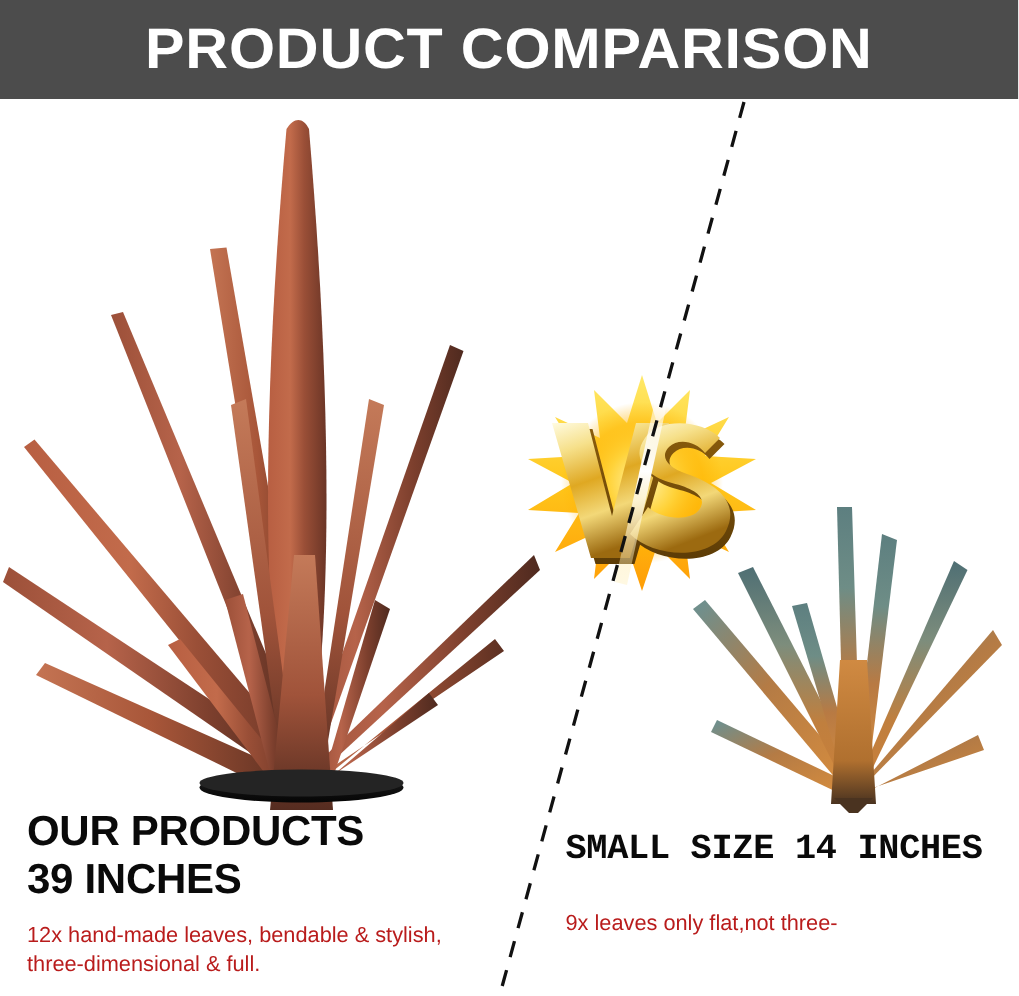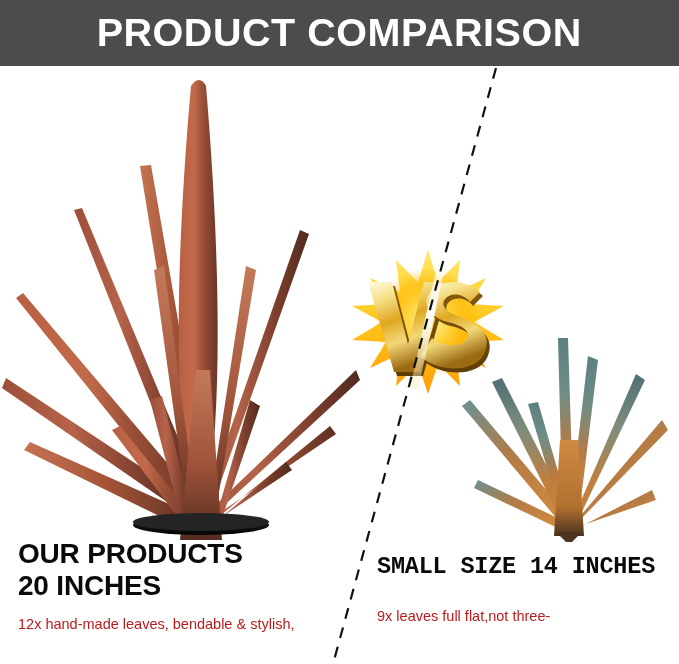--- a/index.html
+++ b/index.html
@@ -333,26 +333,27 @@
       <path d="M92,4 L100,6 L70,142 L62,140 Z" fill="url(#slashG)"></path>
     </svg>
   </div>
 
   <svg id="divider">
     <line x1="496" y1="8" x2="333" y2="604" stroke="#111111" stroke-width="2.2" stroke-dasharray="11 9"></line>
   </svg>
 
   <div class="caption" id="caption-left">
     <div class="caption-heading">OUR PRODUCTS</div>
-    <div class="caption-heading">20 INCHES</div>
+    <div class="caption-heading">39 INCHES</div>
     <div class="caption-body">
       <div>12x hand-made leaves, bendable &amp; stylish,</div>
+      <div>three-dimensional &amp; full.</div>
     </div>
   </div>
 
   <div class="caption" id="caption-right">
     <div class="caption-heading">SMALL SIZE 14 INCHES</div>
     <div class="caption-body">
-      <div>9x leaves full flat,not three-</div>
+      <div>9x leaves only flat,not three-</div>
     </div>
   </div>
 
 </div>
 
 </body></html>

